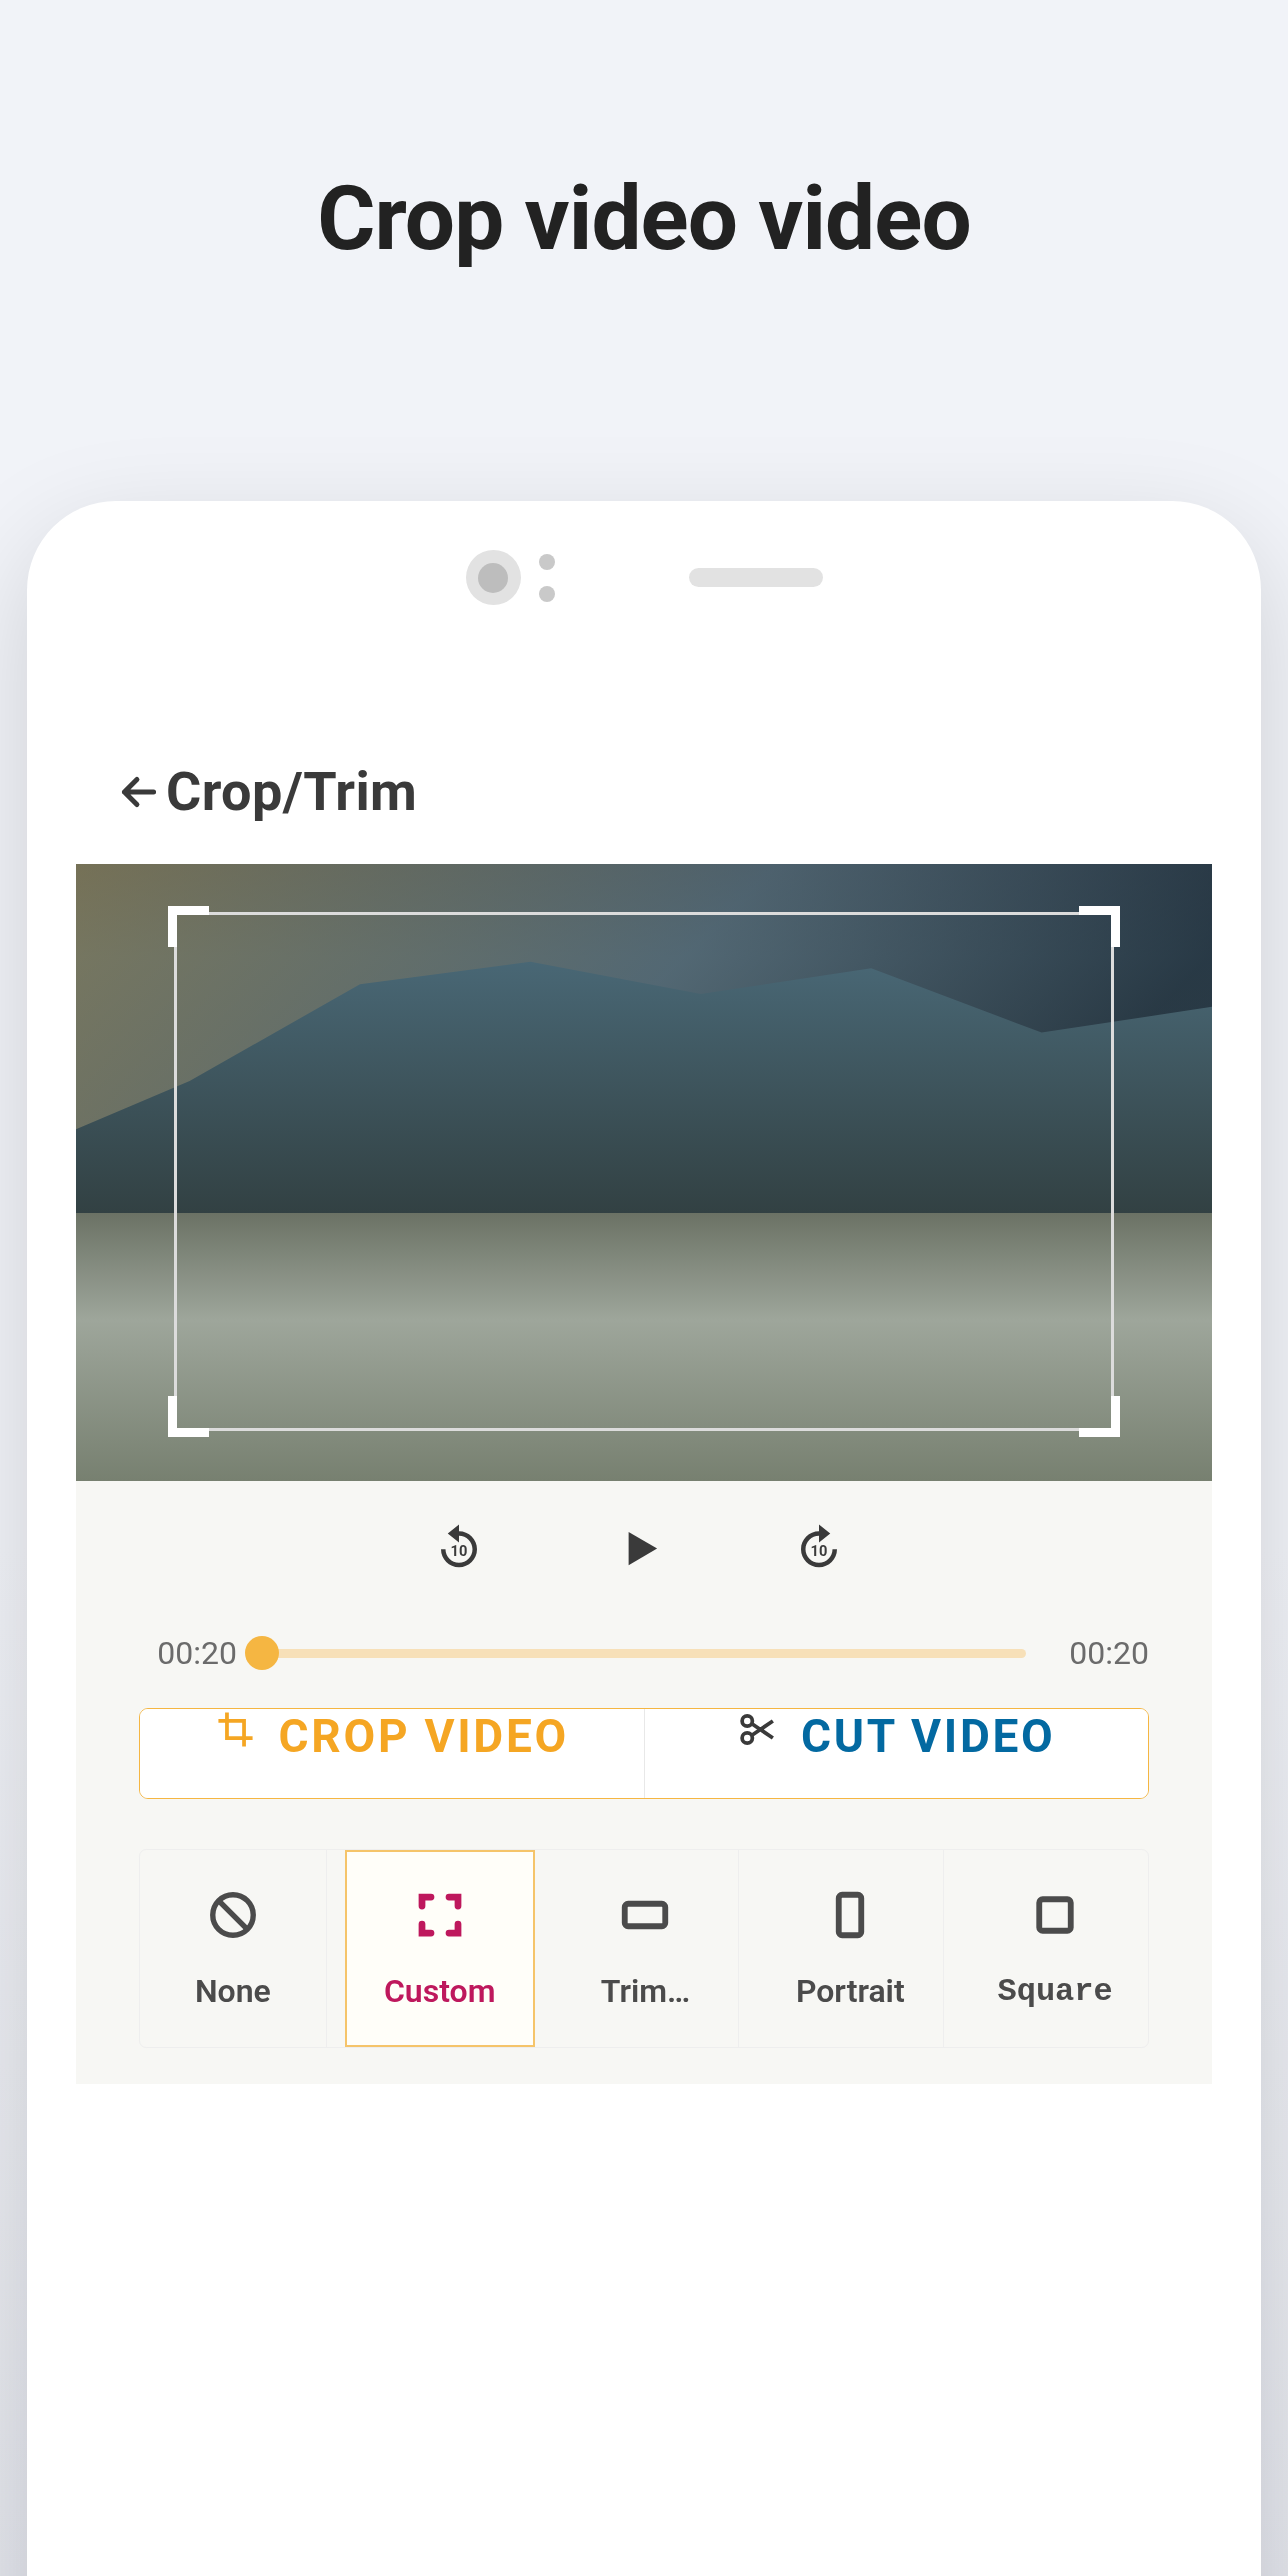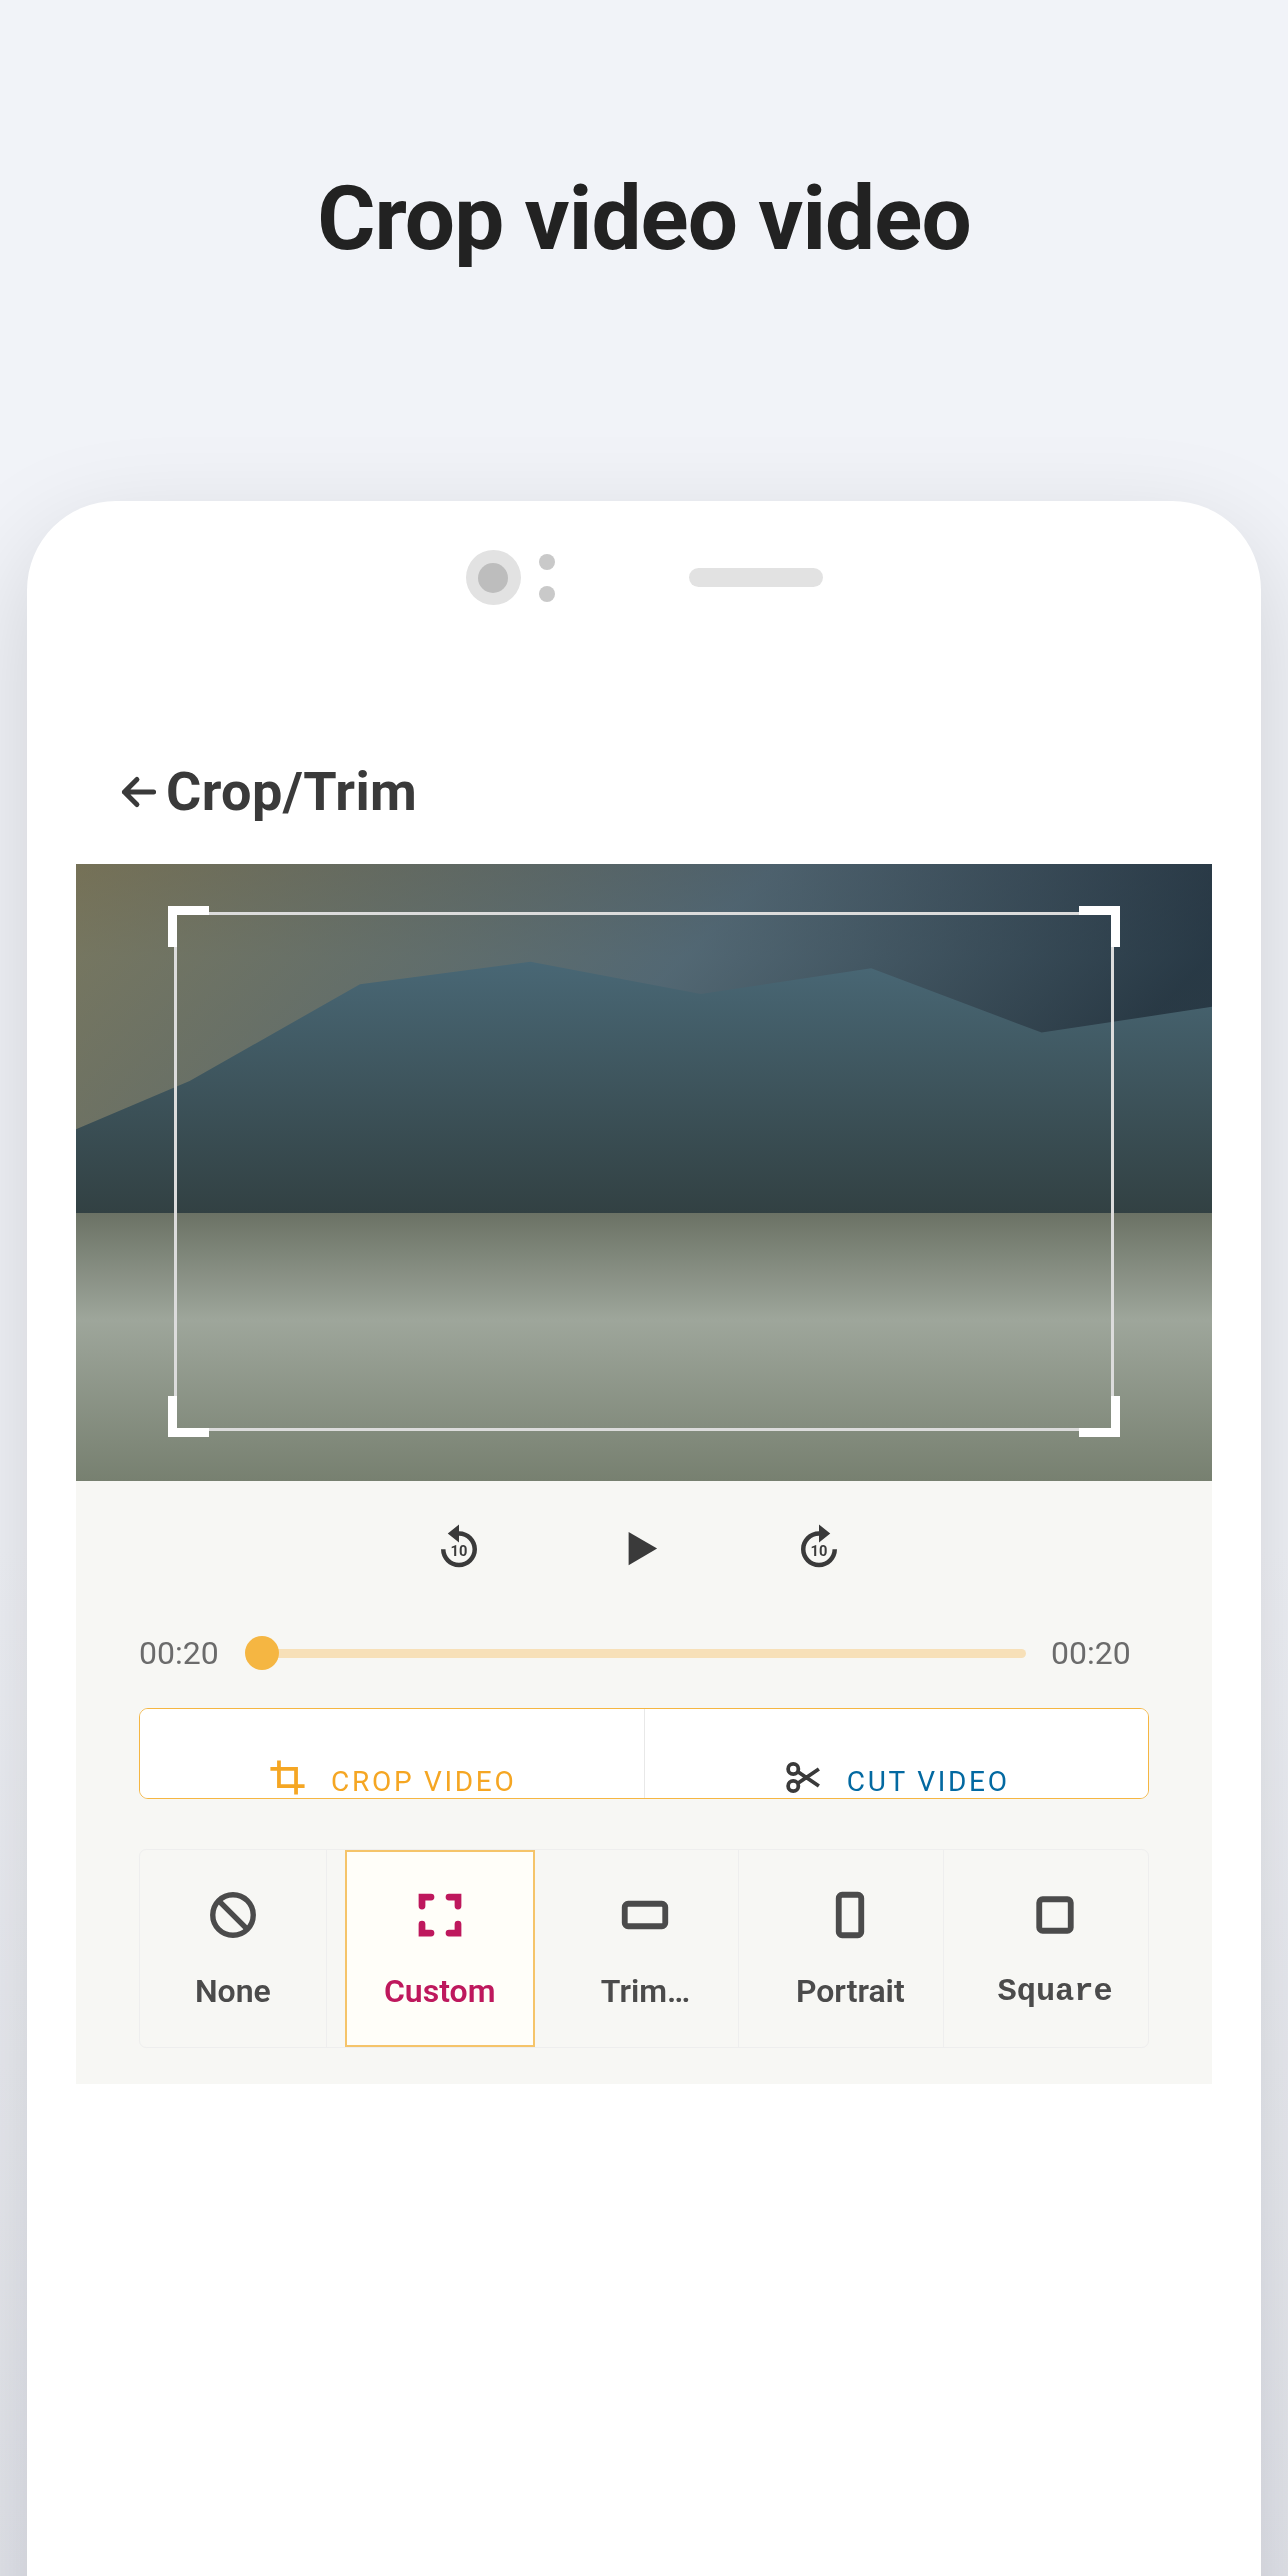--- a/index.html
+++ b/index.html
@@ -116,35 +116,35 @@
     background:#f7f7f4;
     padding: 39px 63px 36px;
   }
   .play-controls {
     display:flex; justify-content:center; align-items:center; gap: 116px;
     margin-bottom: 50px;
   }
   .ctrl-btn { width:64px; height:64px; color:#3a3a3a; }
   .play-btn svg { width: 57px; height: 57px; }
   .timeline-row { display:flex; align-items:center; gap:25px; }
-  .time-label { font-size:32px; color:#6b6b6b; min-width:98px; text-align:left; }
+  .time-label { font-size:32px; color:#6b6b6b; min-width:98px; text-align:right; }
   .track {
     flex:1; height:9px; background:#f7e0b8; border-radius:5.4px; position:relative;
   }
   .thumb {
     position:absolute; left:0; top:50%; transform:translate(-50%,-50%);
     width:34px; height:34px; border-radius:50%; background:#f5b642;
   }
 
   .tab-bar {
     display:flex; margin: 36px 0 0; border:1.8px solid #f5b642; border-radius:9px; overflow:hidden;
   }
   .tab {
-    flex:1; display:flex; align-items:flex-end; justify-content:center; gap:23px;
-    height:89px; font-size:28px; font-weight:400; letter-spacing:2.7px;
+    flex:1; display:flex; align-items:flex-start; justify-content:center; gap:23px;
+    height:89px; font-size:46px; font-weight:700; letter-spacing:2.7px;
   }
   .tab.active { color:#f5a623; background:#fff; }
   .tab.inactive { color:#0369a1; background:#fff; border-left:1.8px solid #e8e8e8; }
 
   .options {
     display:flex; gap:18px; margin-top:50px;
     border:1.8px solid #eee; border-radius:7.2px; overflow:hidden;
   }
   .option {
     flex:1; min-width:0;

